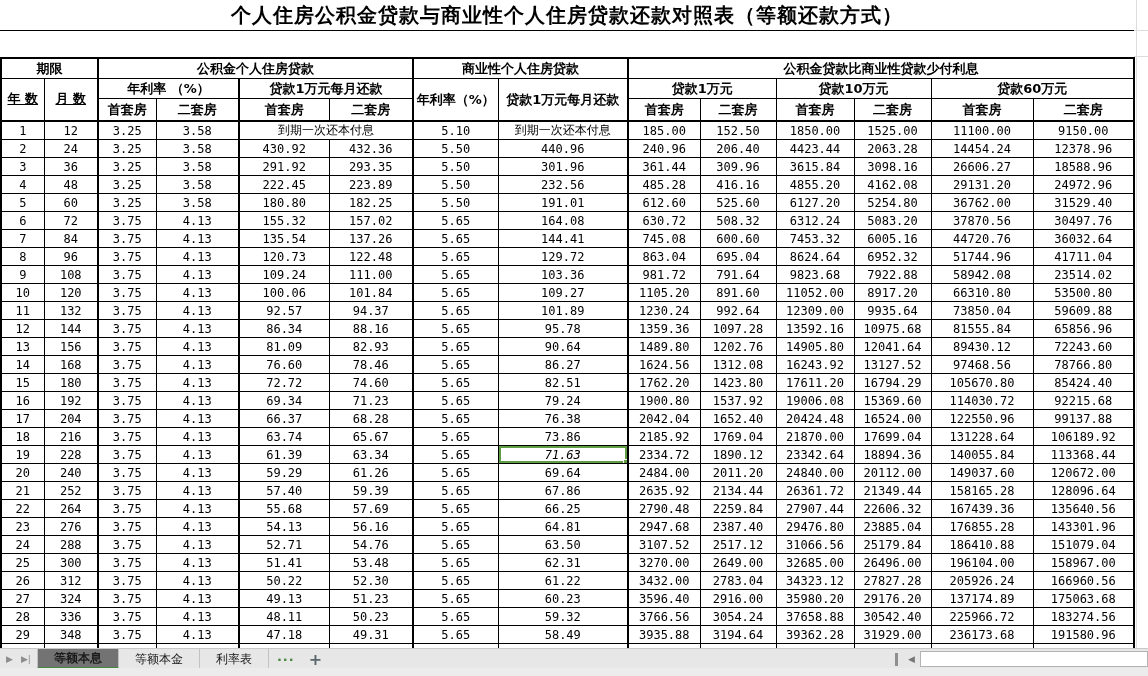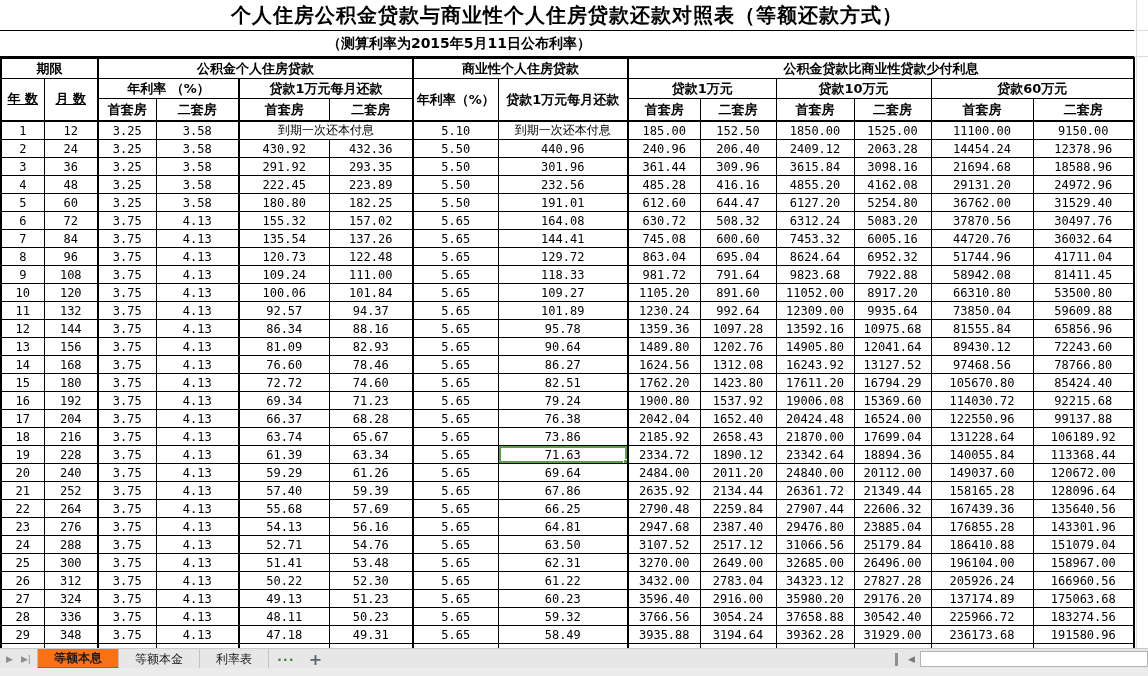--- a/index.html
+++ b/index.html
@@ -44,20 +44,21 @@
     font-family:"DejaVu Sans Mono","Liberation Mono",monospace;
     font-size:12px; height:17px;
   }
   table.loan td.cjk { font-family:Liberation Sans, sans-serif; }
   .bl2 { border-left-width:2px !important; }
   th.vtext { white-space:pre-line; line-height:1.15; font-size:13px;text-decoration:underline; }
 
   td.selected {
     position:relative;
     box-shadow: inset 0 0 0 2px var(--sel-green);
+    font-style: italic;
   }
   td.selected .fill-handle {
     position:absolute; right:-3px; bottom:-3px; width:5px; height:5px;
     background:var(--sel-green); border:1px solid #fff; z-index:5;
   }
 
   
   .gl-v { position:absolute; left:1136px; top:0; width:1px; height:648px; background:#dcdcdc; }
   .gl-h1 { position:absolute; left:1134px; top:30px; width:14px; height:1px; background:#dcdcdc; }
   .gl-h2 { position:absolute; left:1134px; top:56px; width:14px; height:1px; background:#dcdcdc; }
@@ -68,21 +69,21 @@
     background:#e7e7e7; border-top:1px solid #c9c9c9;
     display:flex; align-items:stretch; font-size:12px;
   }
   .nav-arrows { display:flex; align-items:center; padding:0 6px; gap:8px; }
   .nav-arrow { color:#8c8c8c; font-size:9px; line-height:1; cursor:default; }
   .tab {
     display:flex; align-items:center; padding:0 16px;
     border-right:1px solid #c2c2c2; color:#1a1a1a; position:relative;
   }
   .tab.active {
-    background:#f97316; border-left:1px solid #c2c2c2;
+    background:#737373; border-left:1px solid #c2c2c2;
     border-bottom:2px solid var(--tab-green); font-weight:bold;
   }
   .tab-more { display:flex; align-items:center; padding:0 8px; color:var(--tab-green); font-weight:bold; letter-spacing:1px; font-size:13px; }
   .tab-add { display:flex; align-items:center; padding:0 6px; color:#5a666d; font-size:16px; font-weight:bold; }
 
   .scroll-cluster { position:absolute; right:0; top:0; height:20px; display:flex; align-items:center; }
   .split-bar { width:3px; height:13px; background:#8f8f8f; margin-right:10px; }
   .scroll-left-arrow { color:#777; font-size:9px; margin-right:5px; }
   .h-slider { width:226px; height:14px; background:#fff; border:1px solid #b3b3b3; }
 
@@ -90,25 +91,20 @@
 </style>
 </head>
 <body>
 
 <div class="screen">
 
   <div class="title-row">
     <span>个人住房公积金贷款与商业性个人住房贷款还款对照表（等额还款方式）</span>
   </div>
 
-  <div class="subtitle-row">
-    <div class="subtitle-inner">
-      <span>（测算利率为2015年5月11日公布利率）</span>
-    </div>
-  </div>
 
   <div class="grid-area">
     <table class="loan">
       <colgroup>
         <col style="width:43px">
           <col style="width:54px">
           <col style="width:58px">
           <col style="width:83px">
         <col style="width:90px">
           <col style="width:84px">
@@ -174,39 +170,39 @@
             <td>2</td>
             <td>24</td>
             <td class="bl2">3.25</td>
             <td>3.58</td>
             <td class="bl2">430.92</td>
             <td>432.36</td>
             <td class="bl2">5.50</td>
             <td>440.96</td>
             <td class="bl2">240.96</td>
             <td>206.40</td>
-            <td>2409.12</td>
+            <td>4423.44</td>
             <td>2063.28</td>
             <td>14454.24</td>
             <td>12378.96</td>
           </tr>
           <tr>
             <td>3</td>
             <td>36</td>
             <td class="bl2">3.25</td>
             <td>3.58</td>
             <td class="bl2">291.92</td>
             <td>293.35</td>
             <td class="bl2">5.50</td>
             <td>301.96</td>
             <td class="bl2">361.44</td>
             <td>309.96</td>
             <td>3615.84</td>
             <td>3098.16</td>
-            <td>21694.68</td>
+            <td>26606.27</td>
             <td>18588.96</td>
           </tr>
           <tr>
             <td>4</td>
             <td>48</td>
             <td class="bl2">3.25</td>
             <td>3.58</td>
             <td class="bl2">222.45</td>
             <td>223.89</td>
             <td class="bl2">5.50</td>
@@ -221,21 +217,21 @@
           <tr>
             <td>5</td>
             <td>60</td>
             <td class="bl2">3.25</td>
             <td>3.58</td>
             <td class="bl2">180.80</td>
             <td>182.25</td>
             <td class="bl2">5.50</td>
             <td>191.01</td>
             <td class="bl2">612.60</td>
-            <td>644.47</td>
+            <td>525.60</td>
             <td>6127.20</td>
             <td>5254.80</td>
             <td>36762.00</td>
             <td>31529.40</td>
           </tr>
           <tr>
             <td>6</td>
             <td>72</td>
             <td class="bl2">3.75</td>
             <td>4.13</td>
@@ -283,27 +279,27 @@
             <td>41711.04</td>
           </tr>
           <tr>
             <td>9</td>
             <td>108</td>
             <td class="bl2">3.75</td>
             <td>4.13</td>
             <td class="bl2">109.24</td>
             <td>111.00</td>
             <td class="bl2">5.65</td>
-            <td>118.33</td>
+            <td>103.36</td>
             <td class="bl2">981.72</td>
             <td>791.64</td>
             <td>9823.68</td>
             <td>7922.88</td>
             <td>58942.08</td>
-            <td>81411.45</td>
+            <td>23514.02</td>
           </tr>
           <tr>
             <td>10</td>
             <td>120</td>
             <td class="bl2">3.75</td>
             <td>4.13</td>
             <td class="bl2">100.06</td>
             <td>101.84</td>
             <td class="bl2">5.65</td>
             <td>109.27</td>
@@ -429,21 +425,21 @@
           <tr>
             <td>18</td>
             <td>216</td>
             <td class="bl2">3.75</td>
             <td>4.13</td>
             <td class="bl2">63.74</td>
             <td>65.67</td>
             <td class="bl2">5.65</td>
             <td>73.86</td>
             <td class="bl2">2185.92</td>
-            <td>2658.43</td>
+            <td>1769.04</td>
             <td>21870.00</td>
             <td>17699.04</td>
             <td>131228.64</td>
             <td>106189.92</td>
           </tr>
           <tr>
             <td>19</td>
             <td>228</td>
             <td class="bl2">3.75</td>
             <td>4.13</td>

